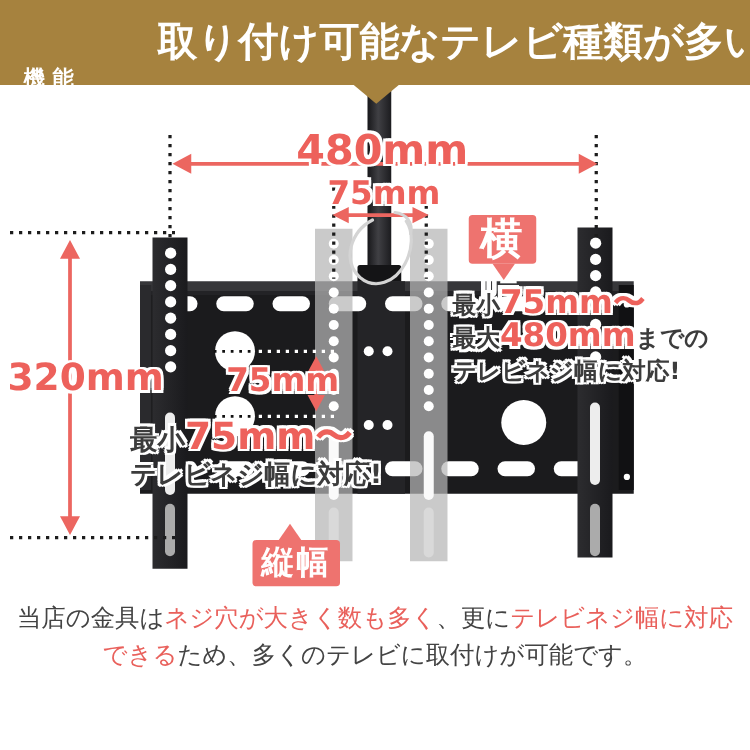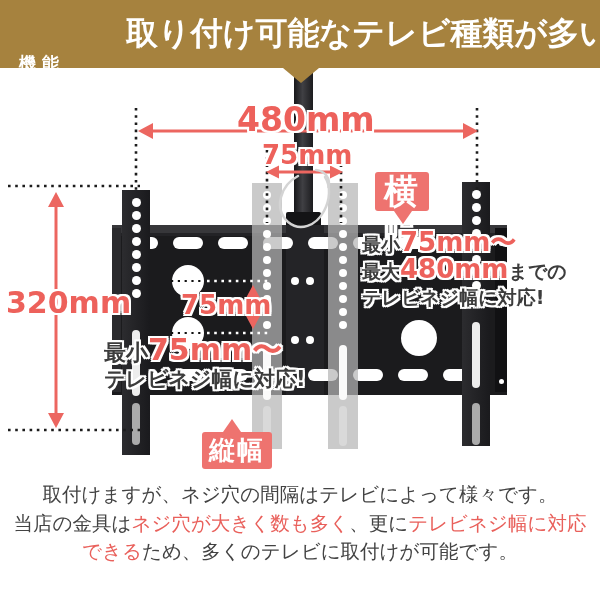--- a/index.html
+++ b/index.html
@@ -233,17 +233,16 @@
     </div>
     <div class="note-line l3">
       <span class="nk outline">テレビネジ幅に対応!</span>
     </div>
   </div>
 
   <div class="abs badge badgeW">横幅</div>
   <div class="abs badge badgeH">縦幅</div>
 
   <div class="abs para">
-    <div><span>取付けますが、ネジ穴の間隔はテレビによって様々です。</span></div>
     <div><span>当店の金具は</span><span class="pr">ネジ穴が大きく数も多く</span><span>、更に</span><span class="pr">テレビネジ幅に対応</span></div>
     <div><span class="pr">できる</span><span>ため、多くのテレビに取付けが可能です。</span></div>
   </div>
 </div>
 
 </body></html>

